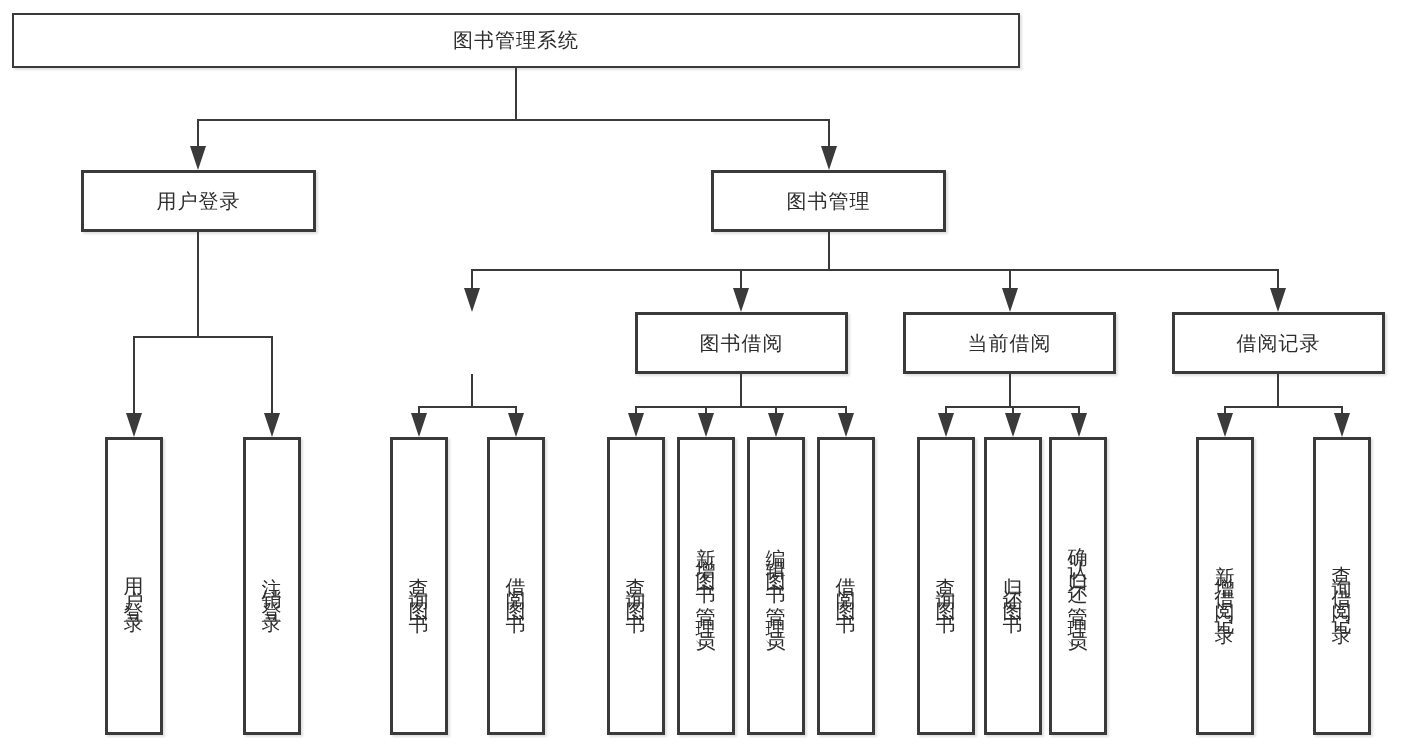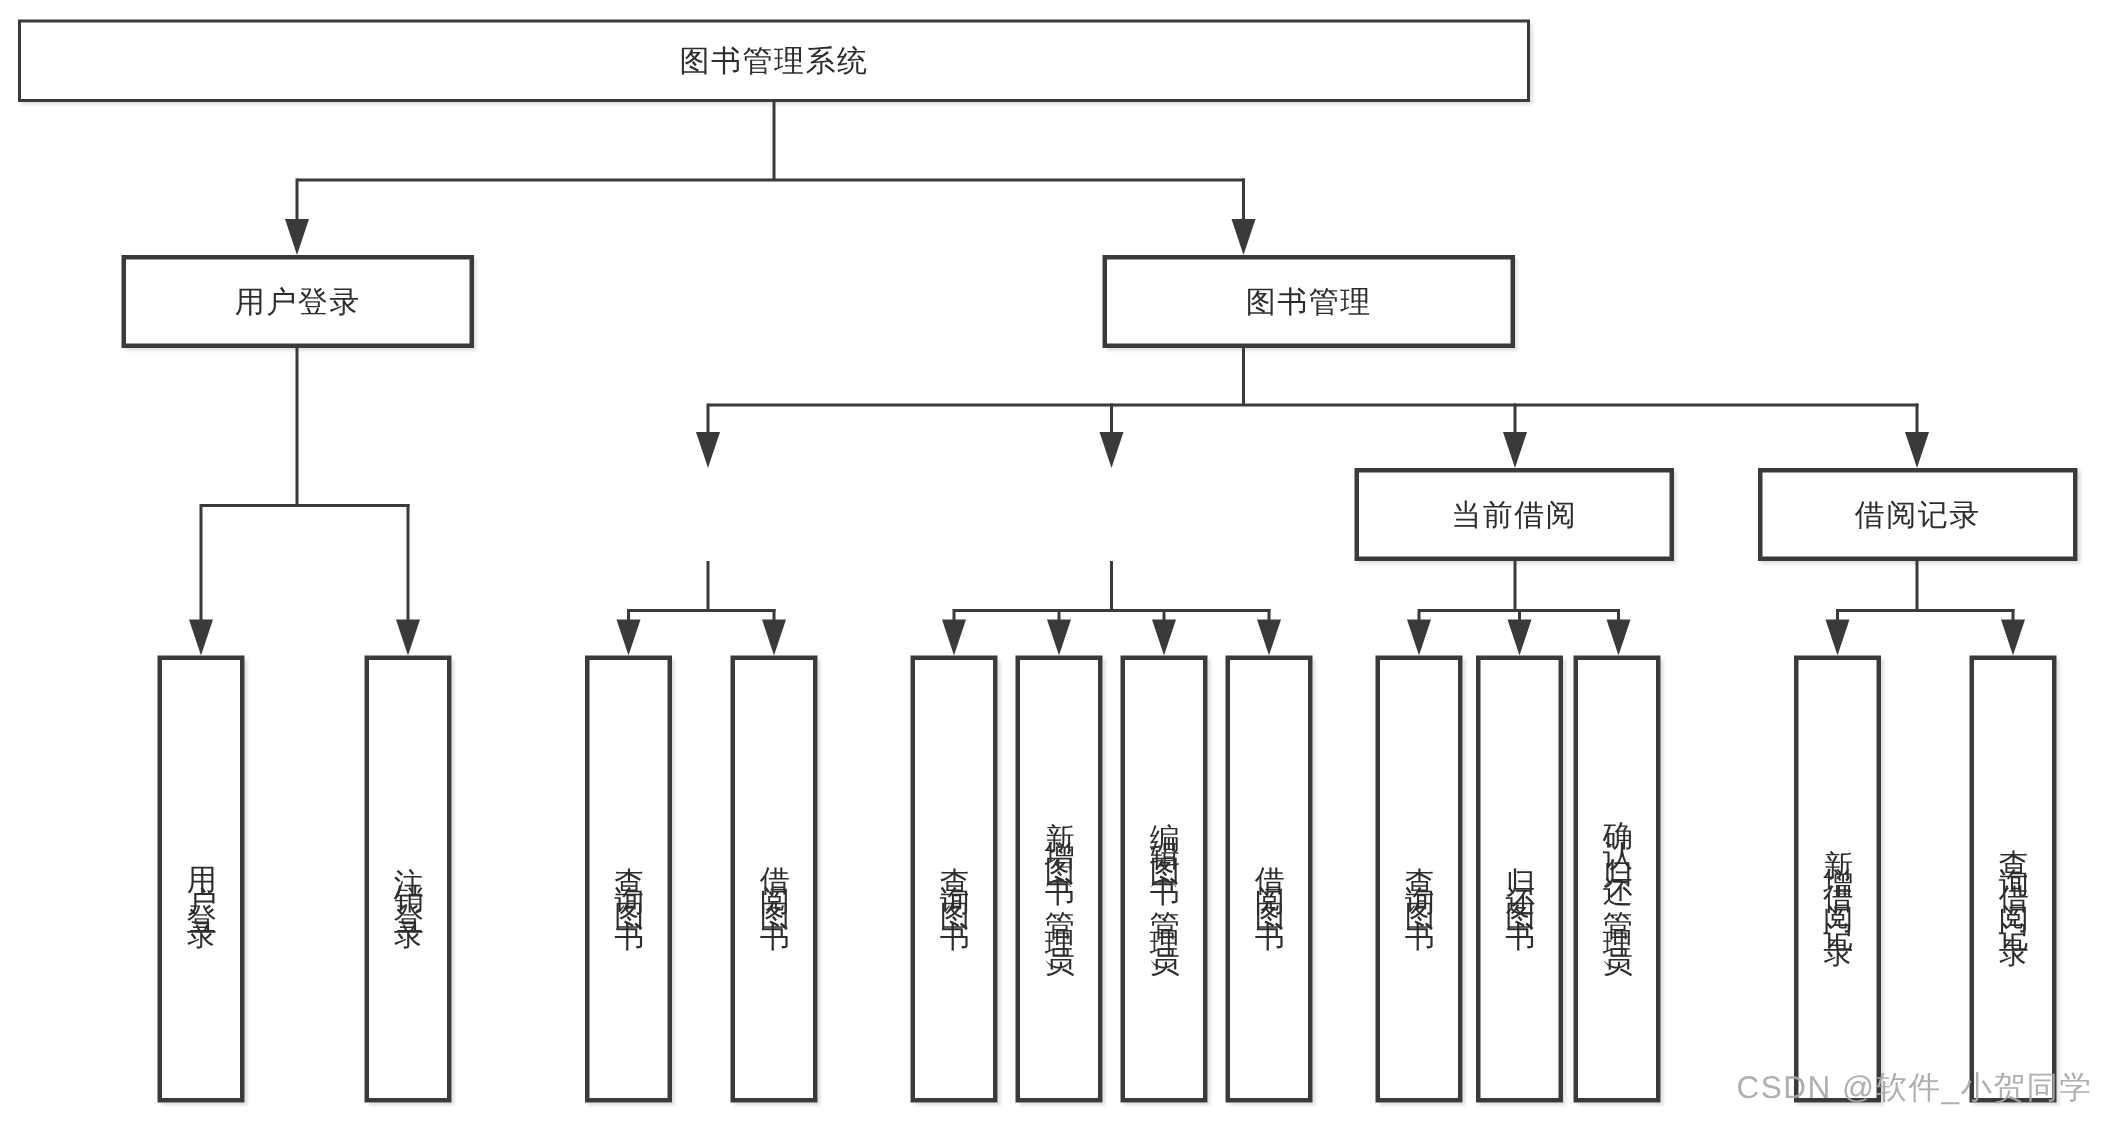--- a/index.html
+++ b/index.html
@@ -43,21 +43,21 @@
   <div class="vline" style="left:515px; top:68px; height:52px;"></div>
   <div class="hline" style="left:198px; top:119px; width:632px;"></div>
   <div class="vline" style="left:197px; top:119px; height:33px;"></div>
   <div class="arrow" style="left:190px; top:146px;"></div>
   <div class="vline" style="left:828px; top:119px; height:33px;"></div>
   <div class="arrow" style="left:821px; top:146px;"></div>
 
   <div class="box box-h" style="left:81px; top:170px; width:235px; height:62px;">
     <span>用户登录</span>
   </div>
-  <div class="box box-h" style="left:711px; top:170px; width:275px; height:62px;margin-left:24px;">
+  <div class="box box-h" style="left:711px; top:170px; width:235px; height:62px;">
     <span>图书管理</span>
   </div>
 
   <div class="vline" style="left:197px; top:232px; height:105px;"></div>
   <div class="hline" style="left:134px; top:336px; width:139px;"></div>
   <div class="vline" style="left:133px; top:336px; height:81px;"></div>
   <div class="arrow" style="left:126px; top:413px;"></div>
   <div class="vline" style="left:271px; top:336px; height:81px;"></div>
   <div class="arrow" style="left:264px; top:413px;"></div>
 
@@ -65,20 +65,23 @@
   <div class="hline" style="left:472px; top:269px; width:807px;"></div>
   <div class="vline" style="left:471px; top:269px; height:23px;"></div>
   <div class="arrow" style="left:464px; top:288px;"></div>
   <div class="vline" style="left:740px; top:269px; height:23px;"></div>
   <div class="arrow" style="left:733px; top:288px;"></div>
   <div class="vline" style="left:1009px; top:269px; height:23px;"></div>
   <div class="arrow" style="left:1002px; top:288px;"></div>
   <div class="vline" style="left:1277px; top:269px; height:23px;"></div>
   <div class="arrow" style="left:1270px; top:288px;"></div>
 
+  <div class="box box-h" style="left:635px; top:312px; width:213px; height:62px;">
+    <span>图书借阅</span>
+  </div>
   <div class="box box-h" style="left:1172px; top:312px; width:213px; height:62px;">
     <span>借阅记录</span>
   </div>
   <div class="box box-h" style="left:903px; top:312px; width:213px; height:62px;">
     <span>当前借阅</span>
   </div>
 
   <div class="vline" style="left:471px; top:374px; height:33px;"></div>
   <div class="hline" style="left:419px; top:406px; width:98px;"></div>
   <div class="vline" style="left:418px; top:406px; height:11px;"></div>
@@ -150,15 +153,14 @@
     <span>确认归还（管理员）</span>
   </div>
 
   <div class="box box-v" style="left:1196px; top:437px; width:58px; height:298px;">
     <span>新增借阅记录</span>
   </div>
   <div class="box box-v" style="left:1313px; top:437px; width:58px; height:298px;">
     <span>查询借阅记录</span>
   </div>
 
-  <div class="watermark">CSDN @软件_小贺同学</div>
 
 </div>
 
 </body></html>

